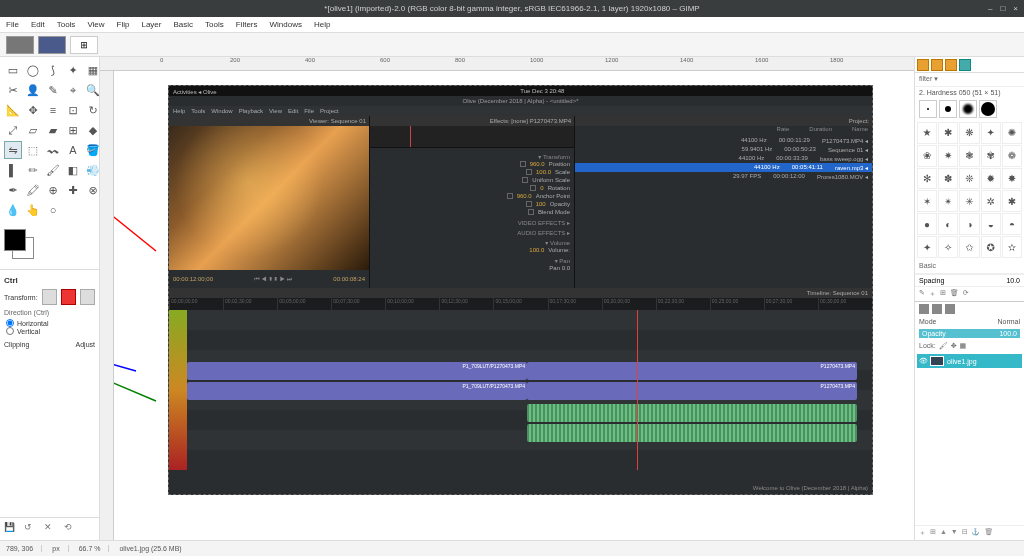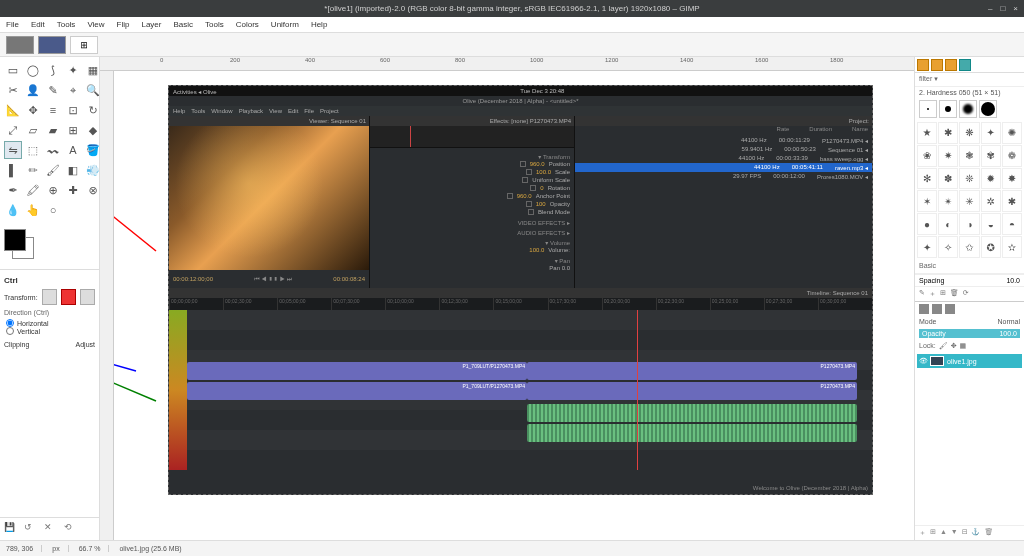--- a/index.html
+++ b/index.html
@@ -148,22 +148,22 @@
 
 <div class="menubar">
   <span>File</span>
   <span>Edit</span>
   <span>Tools</span>
   <span>View</span>
   <span>Flip</span>
   <span>Layer</span>
   <span>Basic</span>
   <span>Tools</span>
-  <span>Colors</span>
-  <span>Uniform</span>
+  <span>Filters</span>
+  <span>Windows</span>
   <span>Help</span>
 </div>
 
 <div class="topstrip">
   <div class="thumb"></div>
   <div class="thumb t2"></div>
   <div class="thumb iconbox">⊞</div>
 </div>
 
 <div class="main">

